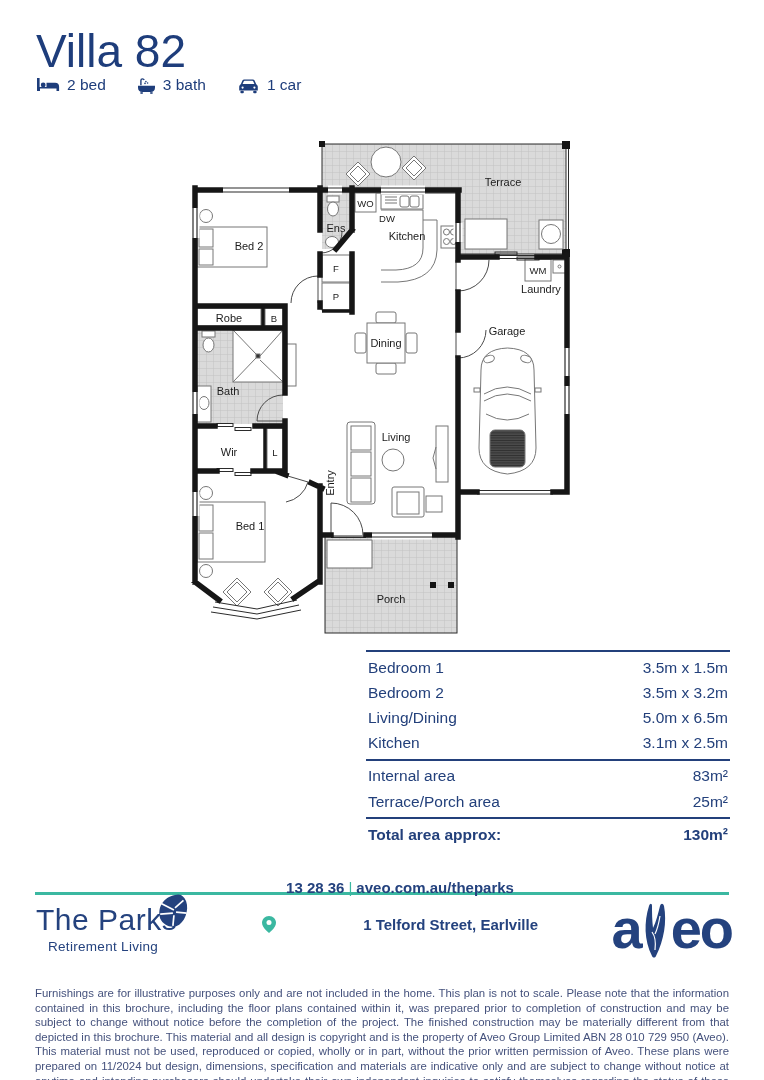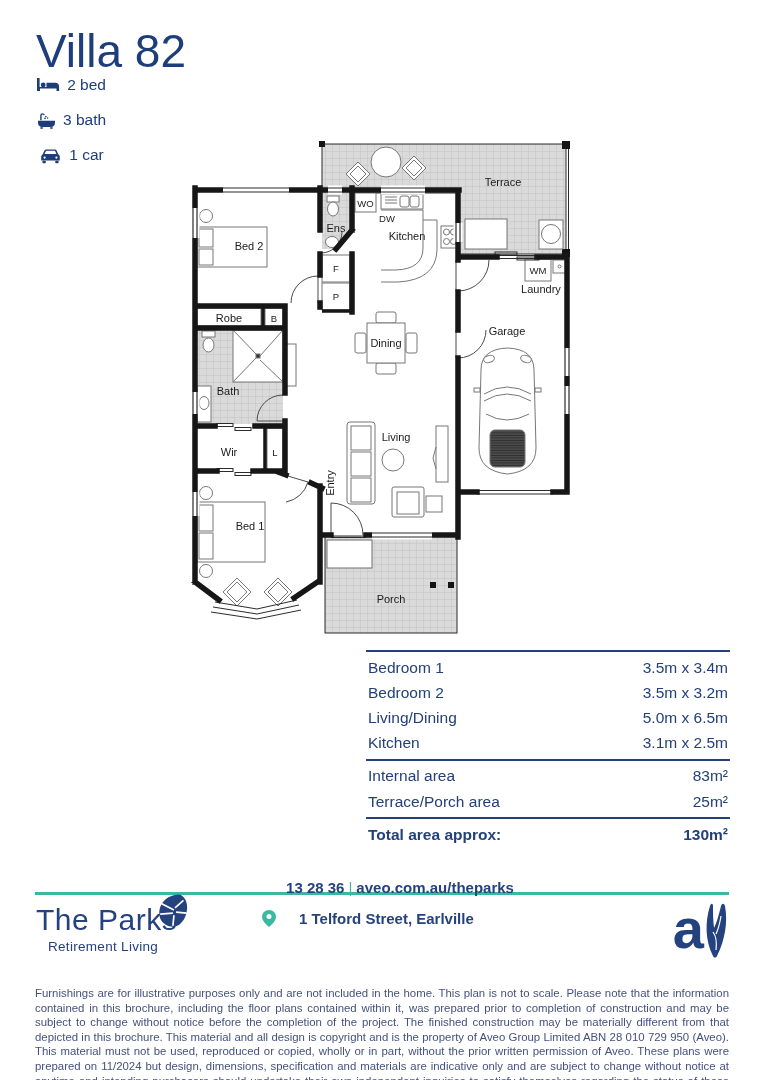--- a/index.html
+++ b/index.html
@@ -5,21 +5,21 @@
   html,body{margin:0;padding:0;}
   body{
     width:764px;height:1080px;position:relative;background:#ffffff;
     font-family:"Liberation Sans", sans-serif;overflow:hidden;
   }
   .title{
     position:absolute;left:36px;top:24px;margin:0;
     font-size:46px;font-weight:500;color:#1e3d7b;letter-spacing:0;
   }
   .features{
-    position:absolute;left:37px;top:76px;display:flex;gap:17px;align-items:center;flex-direction:column;
+    position:absolute;left:37px;top:76px;display:flex;gap:31px;align-items:center;
   }
   .feat{display:flex;align-items:center;gap:7px;color:#1e3d7b;font-size:15.5px;font-weight:500;}
   .feat svg{display:block;}
 
   
   .plan{position:absolute;left:185px;top:130px;}
   .plan text{font-family:"Liberation Sans", sans-serif;fill:#1b1b1b;}
   .lbl{font-size:11px;}
   .lbl-s{font-size:9.5px;}
 
@@ -34,21 +34,21 @@
 
   
   .footer-rule{position:absolute;left:35px;top:892px;width:694px;height:2.5px;background:#3bb8a1;}
   .parks{position:absolute;left:36px;top:903px;color:#24427e;}
   .parks .nm{font-size:30px;letter-spacing:.5px;position:relative;line-height:34px;}
   .parks .leaf{position:absolute;left:121px;top:-10px;}
   .parks .tag{font-size:13.5px;margin:2px 0 0 12px;letter-spacing:.3px;}
   .contact{position:absolute;left:262px;top:879px;width:276px;text-align:center;color:#24427e;}
   .contact .l1{font-size:15px;font-weight:bold;}
   .contact .sep{color:#3bb8a1;font-weight:normal;padding:0 4px;}
-  .contact .l2{font-size:15px;font-weight:bold;margin-top:14px;display:flex;justify-content:flex-start;align-items:center;gap:23px;}
+  .contact .l2{font-size:15px;font-weight:bold;margin-top:20px;display:flex;justify-content:space-between;align-items:center;gap:23px;}
   .aveo{position:absolute;right:32px;top:898px;display:flex;align-items:flex-start;color:#24427e;}
   .aveo .t{font-size:56px;font-weight:bold;letter-spacing:-2px;line-height:62px;}
   .aveo svg{margin:4px -1px 0 -1px;}
 
   .disclaimer{
     position:absolute;left:35px;top:986px;width:694px;margin:0;
     font-size:11.4px;line-height:1.28;color:#44517c;text-align:justify;
   }
 </style>
 </head>
@@ -340,21 +340,21 @@
       <text class="lbl" transform="translate(149,353) rotate(-90)">Entry</text>
       <text class="lbl" x="65" y="400">Bed 1</text>
       <text class="lbl" x="206" y="473">Porch</text>
     </g>
   </svg>
 
   <section class="dims">
     <div class="grp">
       <div class="dim-row">
         <span>Bedroom 1</span>
-        <span>3.5m x 3.4m</span>
+        <span>3.5m x 1.5m</span>
       </div>
       <div class="dim-row">
         <span>Bedroom 2</span>
         <span>3.5m x 3.2m</span>
       </div>
       <div class="dim-row">
         <span>Living/Dining</span>
         <span>5.0m x 6.5m</span>
       </div>
       <div class="dim-row">
@@ -414,17 +414,18 @@
 
   <div class="aveo">
     <span class="t">a</span>
     <svg width="32" height="58" viewBox="0 0 32 58">
       <path d="M9,4 C4,20 4,38 12,54 C13,56 15,56 16,54 C24,38 27,20 24,4 C23,1 21,1 20,4 C18,12 16,20 13,26 C12,18 12,10 12,4 C12,1 10,1 9,4 Z" fill="#24427e"></path>
       <g stroke="#ffffff" stroke-width="1.2" fill="none">
         <path d="M12,30 C15,34 16,40 15,48"></path>
           <path d="M20,14 C19,20 18,26 15,32"></path>
       </g>
     </svg>
+    <span class="t">eo</span>
   </div>
 
   <p class="disclaimer">Furnishings are for illustrative purposes only and are not included in the home. This plan is not to scale. Please note that the information contained in this brochure, including the floor plans contained within it, was prepared prior to completion of construction and may be subject to change without notice before the completion of the project. The finished construction may be materially different from that depicted in this brochure. This material and all design is copyright and is the property of Aveo Group Limited ABN 28 010 729 950 (Aveo). This material must not be used, reproduced or copied, wholly or in part, without the prior written permission of Aveo. These plans were prepared on 11/2024 but design, dimensions, specification and materials are indicative only and are subject to change without notice at anytime and intending purchasers should undertake their own independent inquiries to satisfy themselves regarding the status of these plans. You should refer to appropriate Survey Plans for confirmation of individual unit areas.</p>
 
 </div>
 
 </body></html>

